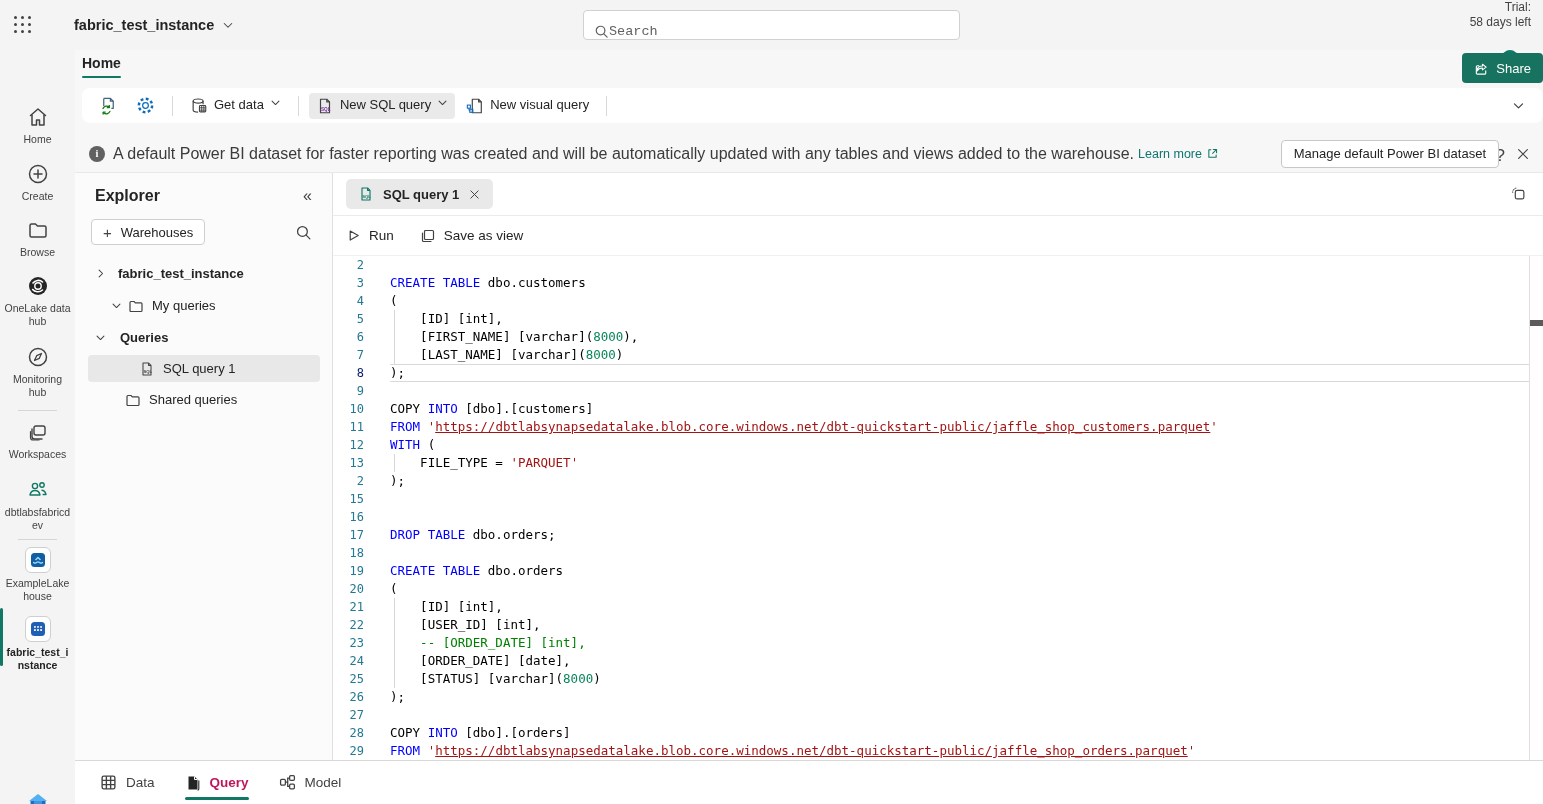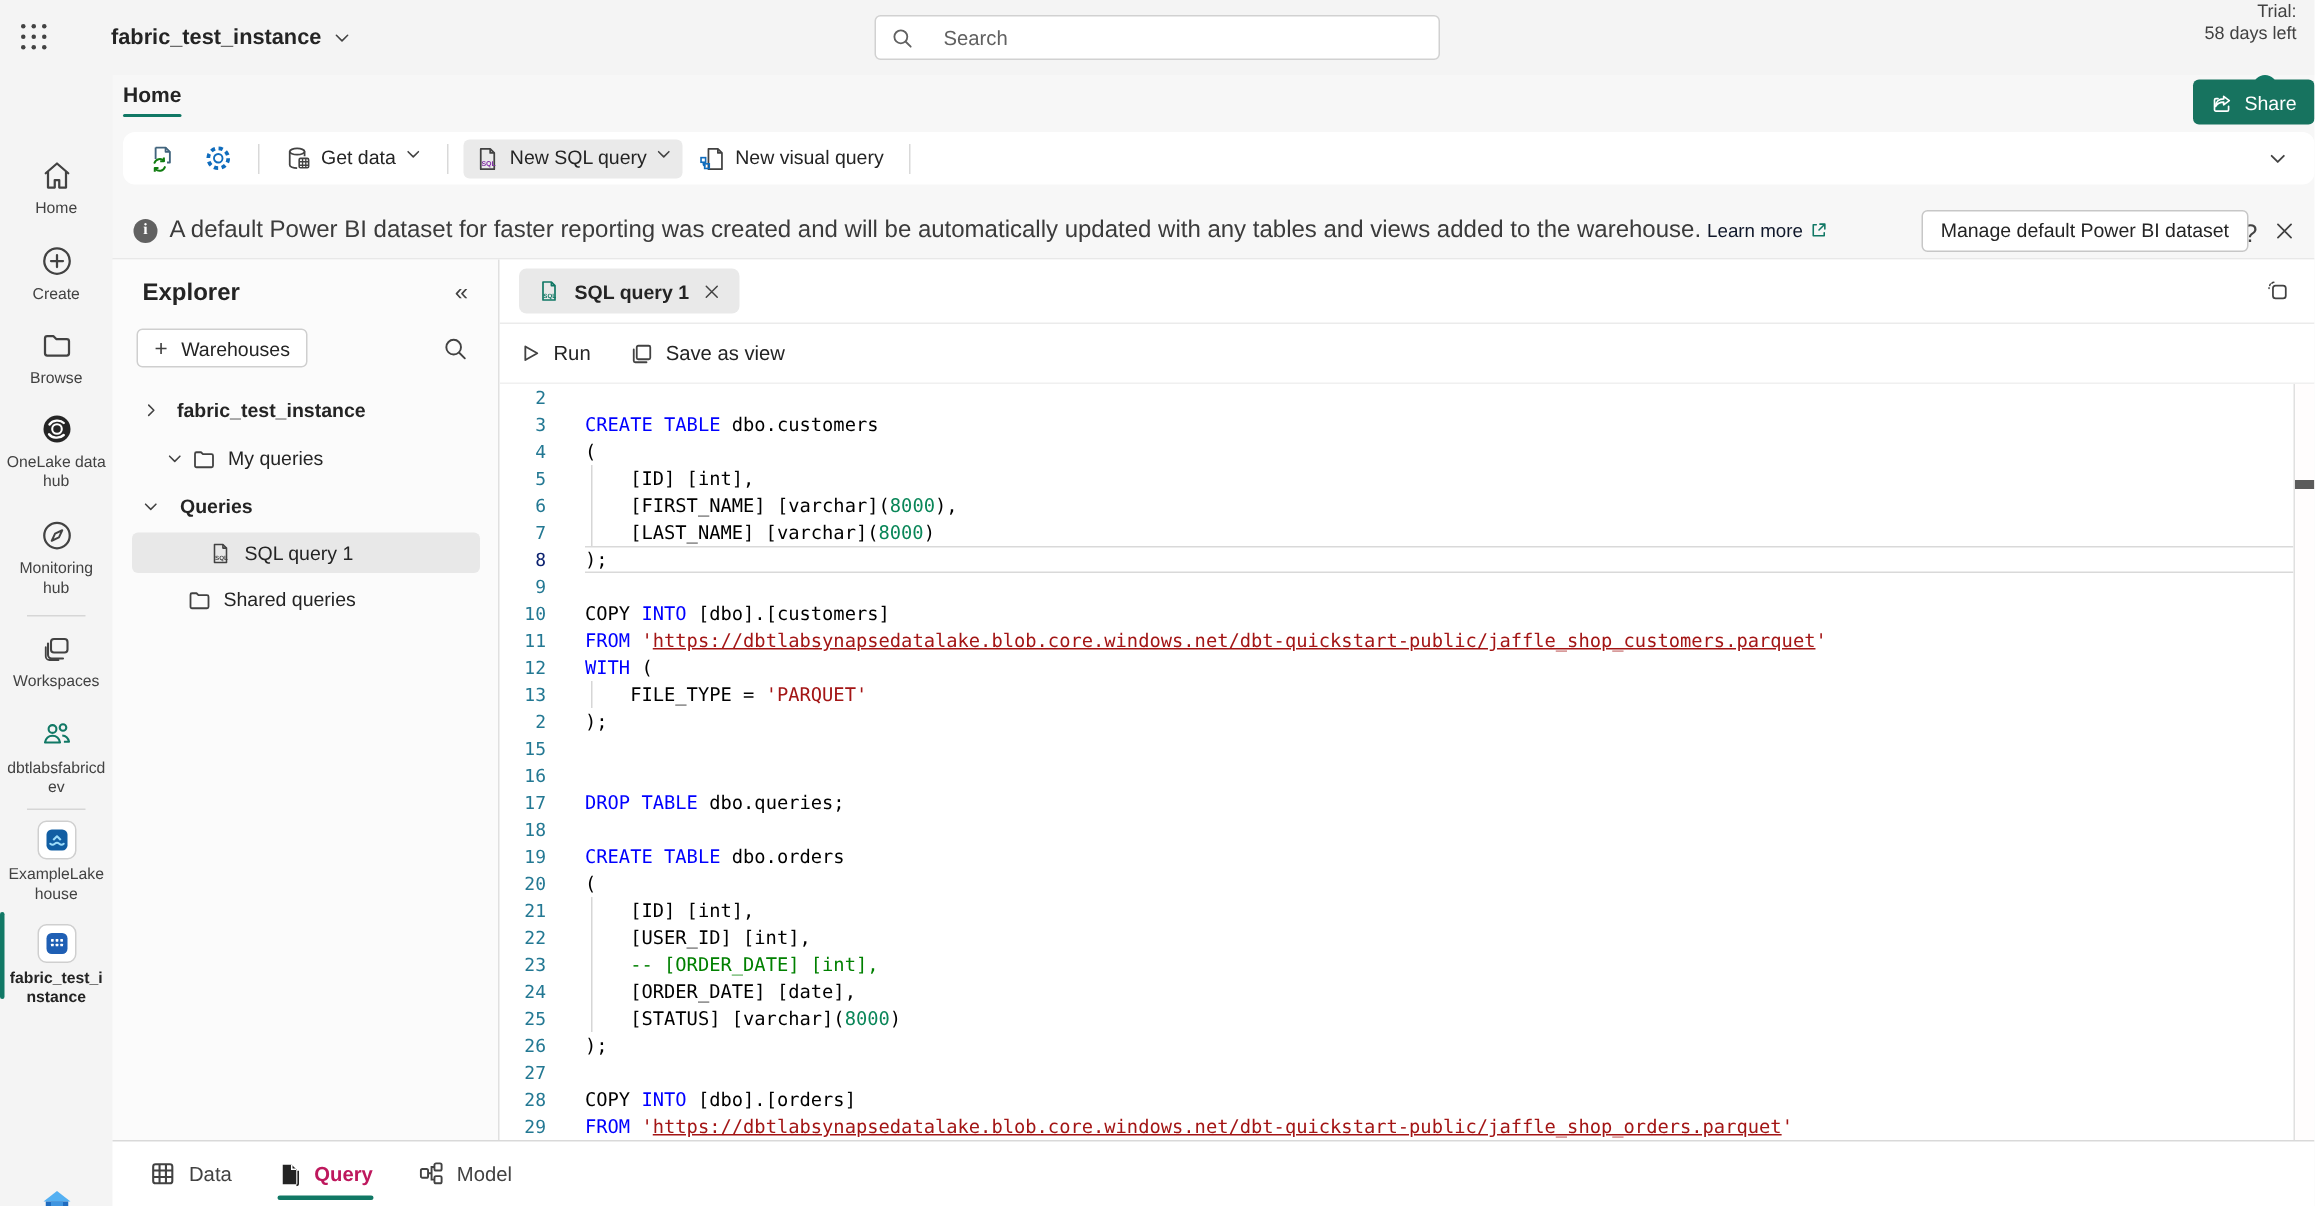--- a/index.html
+++ b/index.html
@@ -10,21 +10,21 @@
     -webkit-font-smoothing:antialiased;
   }
   svg { display:block; }
 
   
   .top-header{position:absolute;left:0;top:0;width:1543px;height:50px;background:#f4f4f4;display:flex;align-items:center;}
   .waffle{width:46px;height:50px;display:flex;align-items:center;justify-content:center;cursor:pointer;}
   .waffle-grid{display:grid;grid-template-columns:repeat(3,4px);grid-template-rows:repeat(3,4px);gap:3px;}
   .waffle-grid i{width:3px;height:3px;border-radius:50%;background:#424242;}
   .ws-title{display:flex;align-items:center;gap:8px;margin-left:28px;font-size:14.5px;font-weight:600;cursor:pointer;}
-  .search-box{position:absolute;left:583px;top:10px;width:377px;height:30px;background:#fff;border:1px solid #d1d1d1;border-radius:4px;display:flex;align-items:center;padding:0 10px;gap:20px;}
+  .search-box{position:absolute;left:583px;top:10px;width:377px;height:30px;background:#fff;border:1px solid #d1d1d1;border-radius:4px;display:flex;align-items:flex-end;padding:0 10px;gap:0;font-family:Liberation Mono, monospace;}
   .search-box input{border:none;outline:none;flex:1;font-size:13.5px;font-family:inherit;color:#242424;background:transparent;}
   .search-box input::placeholder{color:#616161;}
   .header-right{position:absolute;right:12px;top:0;height:50px;display:flex;align-items:center;gap:26px;flex-direction:column;}
   .trial{font-size:12px;color:#424242;text-align:right;line-height:15px;}
   .hicon{position:relative;width:22px;height:22px;display:flex;align-items:center;justify-content:center;cursor:pointer;color:#424242;}
   .badge{position:absolute;top:-6px;right:-7px;min-width:16px;height:16px;border-radius:8px;background:#117865;color:#fff;font-size:10px;font-weight:600;display:flex;align-items:center;justify-content:center;padding:0 4px;}
   .qmark{font-size:17px;color:#424242;font-weight:400;}
   .avatar{width:32px;height:32px;border-radius:50%;background:#c6c6c6;position:relative;overflow:hidden;cursor:pointer;}
   .avatar::before{content:"";position:absolute;left:50%;top:7px;transform:translateX(-50%);width:11px;height:11px;border-radius:50%;background:#fff;}
   .avatar::after{content:"";position:absolute;left:50%;top:21px;transform:translateX(-50%);width:20px;height:14px;border-radius:10px 10px 0 0;background:#fff;}
@@ -51,21 +51,21 @@
   .toolbar{position:absolute;left:7px;right:0;top:38px;height:35px;background:#fff;border-radius:8px;display:flex;align-items:center;padding:0 10px;gap:4px;}
   .tbtn{display:flex;align-items:flex-start;gap:6px;padding:4px 7px;border-radius:4px;font-size:13px;color:#242424;cursor:pointer;white-space:nowrap;}
   .tbtn.active{background:#eaeaea;}
   .tdiv{width:1px;height:20px;background:#d9d9d9;margin:0 6px;}
   .toolbar-chevron{margin-left:auto;margin-right:8px;cursor:pointer;}
 
   
   .banner{position:absolute;left:0;right:0;top:85px;height:37px;display:flex;align-items:center;padding-left:14px;}
   .info-ic{width:16px;height:16px;border-radius:50%;background:#616161;color:#fff;font-size:10.5px;font-weight:700;font-family:"Liberation Serif",serif;display:flex;align-items:center;justify-content:center;margin-right:8px;flex:0 0 auto;}
   .banner-text{font-size:16px;color:#3b3b3b;}
-  .learn-more{color:#0f172a;cursor:pointer;display:inline-flex;align-items:center;gap:4px;margin-left:4px;font-size:12.5px;}
+  .learn-more{color:#0f766e;cursor:pointer;display:inline-flex;align-items:center;gap:4px;margin-left:4px;font-size:12.5px;}
   .banner-right{margin-left:auto;display:flex;align-items:center;gap:14px;padding-right:10px;border-radius:12px;}
   .manage-btn{height:28px;background:#fff;border:1px solid #c7c7c7;border-radius:4px;padding:0 12px;font-size:13px;font-family:inherit;color:#242424;cursor:pointer;}
   .xbtn{width:20px;height:20px;display:flex;align-items:center;justify-content:center;cursor:pointer;color:#424242;}
 
   
   .content{position:absolute;left:0;right:0;top:122px;bottom:44px;display:flex;border-top:1px solid #e8e8e8;}
   
   .explorer{width:257px;background:#fbfbfb;position:relative;flex:0 0 auto;}
   .exp-head{display:flex;align-items:center;justify-content:space-between;padding:14px 20px 0 20px;}
   .exp-title{font-size:16px;font-weight:700;}
@@ -523,21 +523,21 @@
             <div class="code-line"><div class="gutter">7</div><div class="line-body guide"><span class="tk-t">    [LAST_NAME] [varchar](</span><span class="tk-n">8000</span><span class="tk-t">)</span></div></div>
             <div class="code-line current"><div class="gutter">8</div><div class="line-body"><span class="tk-t">);</span></div></div>
             <div class="code-line"><div class="gutter">9</div><div class="line-body"></div></div>
             <div class="code-line"><div class="gutter">10</div><div class="line-body"><span class="tk-t">COPY </span><span class="tk-k">INTO</span><span class="tk-t"> [dbo].[customers]</span></div></div>
             <div class="code-line"><div class="gutter">11</div><div class="line-body"><span class="tk-k">FROM</span><span class="tk-t"> </span><span class="tk-s">'</span><span class="tk-u">https://dbtlabsynapsedatalake.blob.core.windows.net/dbt-quickstart-public/jaffle_shop_customers.parquet</span><span class="tk-s">'</span></div></div>
             <div class="code-line"><div class="gutter">12</div><div class="line-body"><span class="tk-k">WITH</span><span class="tk-t"> (</span></div></div>
             <div class="code-line"><div class="gutter">13</div><div class="line-body guide"><span class="tk-t">    FILE_TYPE = </span><span class="tk-s">'PARQUET'</span></div></div>
             <div class="code-line"><div class="gutter">2</div><div class="line-body"><span class="tk-t">);</span></div></div>
             <div class="code-line"><div class="gutter">15</div><div class="line-body"></div></div>
             <div class="code-line"><div class="gutter">16</div><div class="line-body"></div></div>
-            <div class="code-line"><div class="gutter">17</div><div class="line-body"><span class="tk-k">DROP TABLE</span><span class="tk-t"> dbo.queries;</span></div></div>
+            <div class="code-line"><div class="gutter">17</div><div class="line-body"><span class="tk-k">DROP TABLE</span><span class="tk-t"> dbo.orders;</span></div></div>
             <div class="code-line"><div class="gutter">18</div><div class="line-body"></div></div>
             <div class="code-line"><div class="gutter">19</div><div class="line-body"><span class="tk-k">CREATE TABLE</span><span class="tk-t"> dbo.orders</span></div></div>
             <div class="code-line"><div class="gutter">20</div><div class="line-body"><span class="tk-t">(</span></div></div>
             <div class="code-line"><div class="gutter">21</div><div class="line-body guide"><span class="tk-t">    [ID] [int],</span></div></div>
             <div class="code-line"><div class="gutter">22</div><div class="line-body guide"><span class="tk-t">    [USER_ID] [int],</span></div></div>
             <div class="code-line"><div class="gutter">23</div><div class="line-body guide"><span class="tk-t">    </span><span class="tk-c">-- [ORDER_DATE] [int],</span></div></div>
             <div class="code-line"><div class="gutter">24</div><div class="line-body guide"><span class="tk-t">    [ORDER_DATE] [date],</span></div></div>
             <div class="code-line"><div class="gutter">25</div><div class="line-body guide"><span class="tk-t">    [STATUS] [varchar](</span><span class="tk-n">8000</span><span class="tk-t">)</span></div></div>
             <div class="code-line"><div class="gutter">26</div><div class="line-body"><span class="tk-t">);</span></div></div>
             <div class="code-line"><div class="gutter">27</div><div class="line-body"></div></div>

